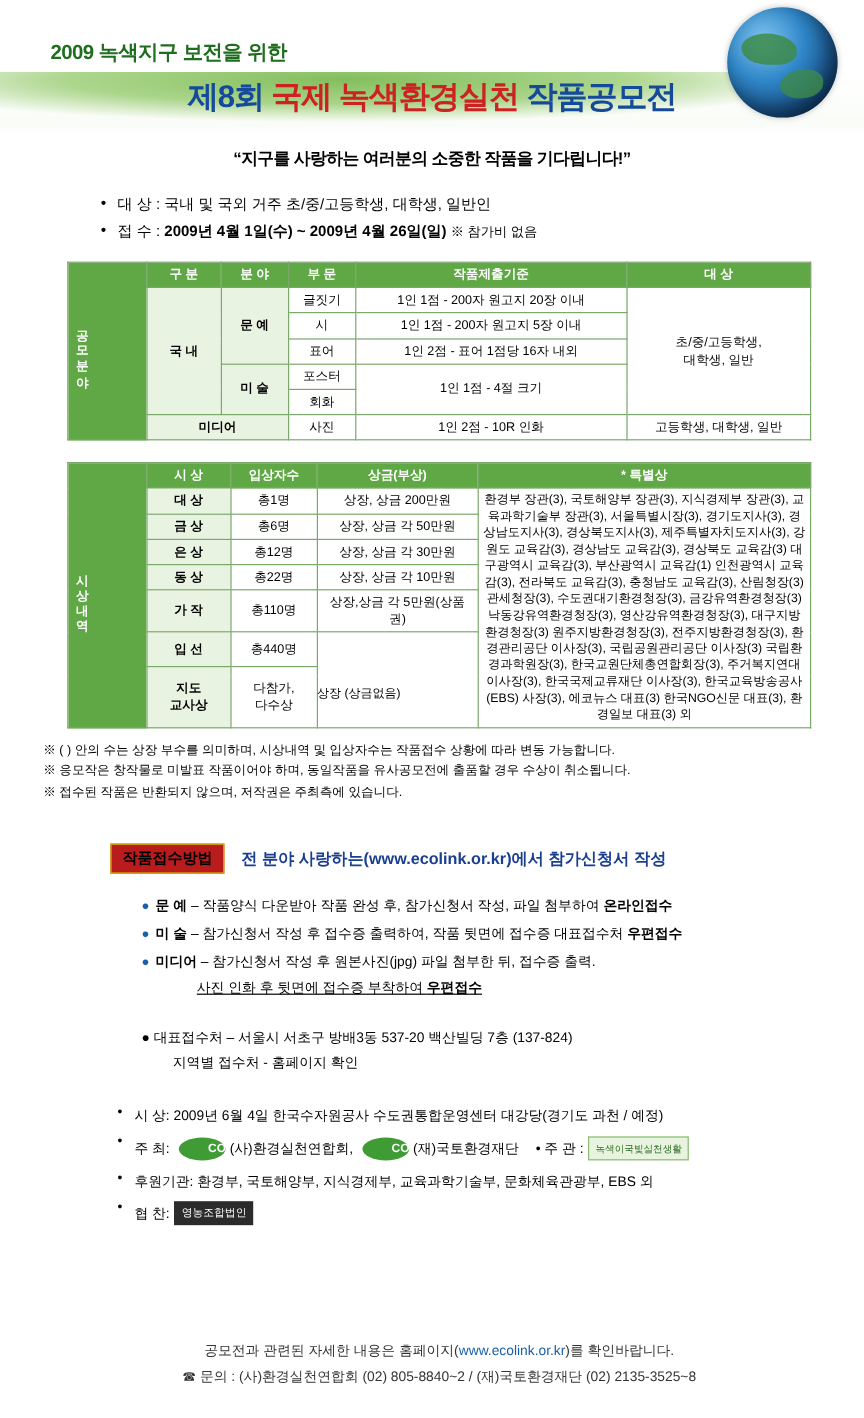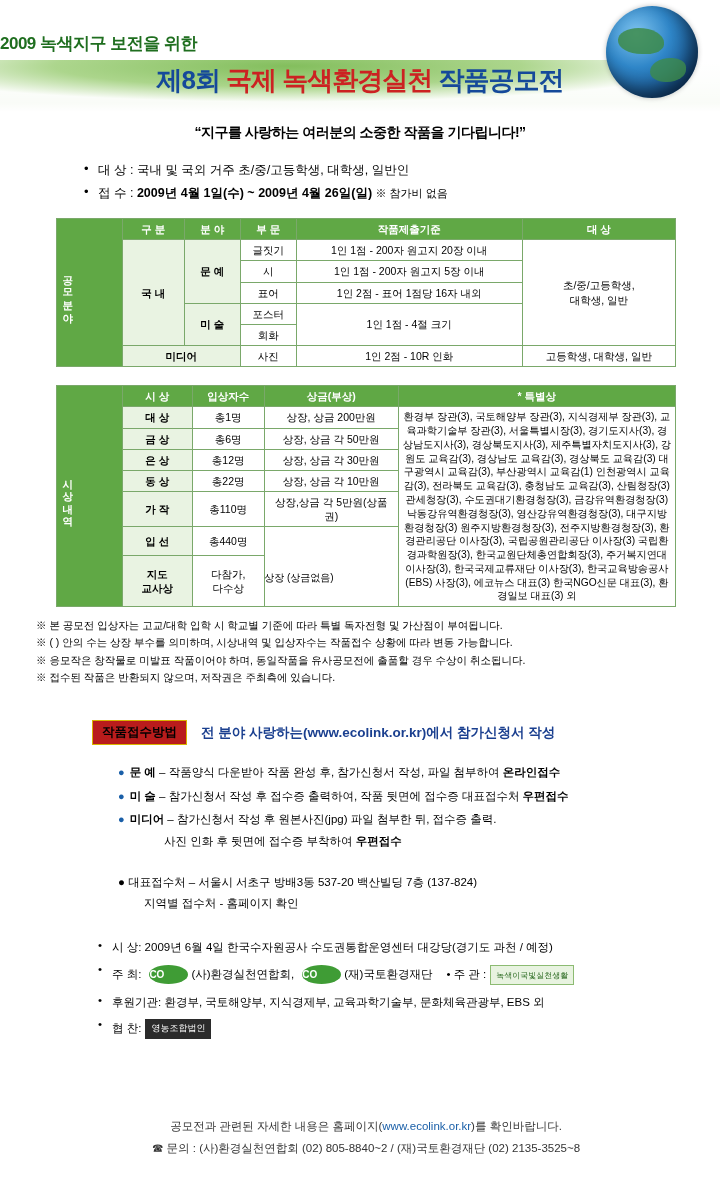--- a/index.html
+++ b/index.html
@@ -22,20 +22,21 @@
     overflow: hidden;
   }
   .hdr-leaf {
     position:absolute; left:0; top:60px; width:720px; height:60px;
     background: radial-gradient(ellipse 520px 46px at 40% 10%, #7dbb55 0%, #a9d488 45%, #ffffff 78%);
     opacity:.95;
   }
   .hdr-line1 {
     position:relative;
     text-align:left;
+    padding-left:42px;
     padding-top:32px;
     font-size:17px;
     font-weight:bold;
     color:#1f6e1f;
     letter-spacing:-0.5px;
   }
   .hdr-line2 {
     position:relative;
     text-align:center;
     margin-top:8px;
@@ -136,30 +137,30 @@
     font-weight:bold;
     color:#1a3f8f;
   }
   .apply-list {
     margin:16px 0 0 118px;
     font-size:11.5px;
     line-height:2.05;
   }
   .apply-list .dot { color:#1a5fa8; font-size:11px; margin-right:5px; }
   .apply-list .b { font-weight:bold; }
-  .apply-sub { margin-left:46px; display:block; line-height:1.6; }
+  .apply-sub { margin-left:46px; display:block; line-height:1.6;text-decoration:underline; }
   .contact-blk { margin:22px 0 0 118px; font-size:11.5px; line-height:1.8; }
   
   .foot-list { margin:26px 0 0 58px; font-size:11.5px; }
   .foot-list li { list-style:none; position:relative; padding-left:14px; margin-bottom:9px; display:flex; align-items:center; flex-wrap:wrap; }
   .foot-list li:before{ content:"•"; position:absolute; left:0; top:-1px; }
   .logo-circle {
     display:inline-block; width:39px; height:19px; border-radius:50%;
     background:#3f9c35; color:#fff; font-size:10px; font-weight:bold;
-    text-align:left; line-height:19px; margin:0 3px 0 8px;
+    text-align:right; line-height:19px; margin:0 3px 0 8px;
   }
   .logo-green-box {
     display:inline-block; height:20px; padding:1px 5px; margin:1px 4px;
     background:#e8f3e0; border:1px solid #8cbb72; font-size:8px; color:#2c6b22;
     line-height:17px;
   }
   .logo-black-box {
     display:inline-block; height:20px; padding:1px 6px; margin:0 4px;
     background:#2b2b2b; color:#fff; font-size:9px; line-height:17px;
   }
@@ -289,21 +290,20 @@
       <td rowspan="2">다참가,<br>다수상</td>
     </tr>
     <tr></tr>
   </tbody>
     </table>
   <div style="position:relative;margin-top:-36px;margin-left:176px;width:134px;text-align:center;font-size:10px;pointer-events:none;">상장 (상금없음)</div>
   <div style="height:18px"></div>
 </div>
 
 <div class="notes">
-  <div>※ 본 공모전 입상자는 고교/대학 입학 시 학교별 기준에 따라 특별 독자전형 및 가산점이 부여됩니다.</div>
   <div>※ ( ) 안의 수는 상장 부수를 의미하며, 시상내역 및 입상자수는 작품접수 상황에 따라 변동 가능합니다.</div>
   <div>※ 응모작은 창작물로 미발표 작품이어야 하며, 동일작품을 유사공모전에 출품할 경우 수상이 취소됩니다.</div>
   <div>※ 접수된 작품은 반환되지 않으며, 저작권은 주최측에 있습니다.</div>
 </div>
 
 <div class="apply-head">
   <span class="apply-badge">작품접수방법</span>
   <span class="apply-title">전 분야 사랑하는(www.ecolink.or.kr)에서 참가신청서 작성</span>
 </div>
 

